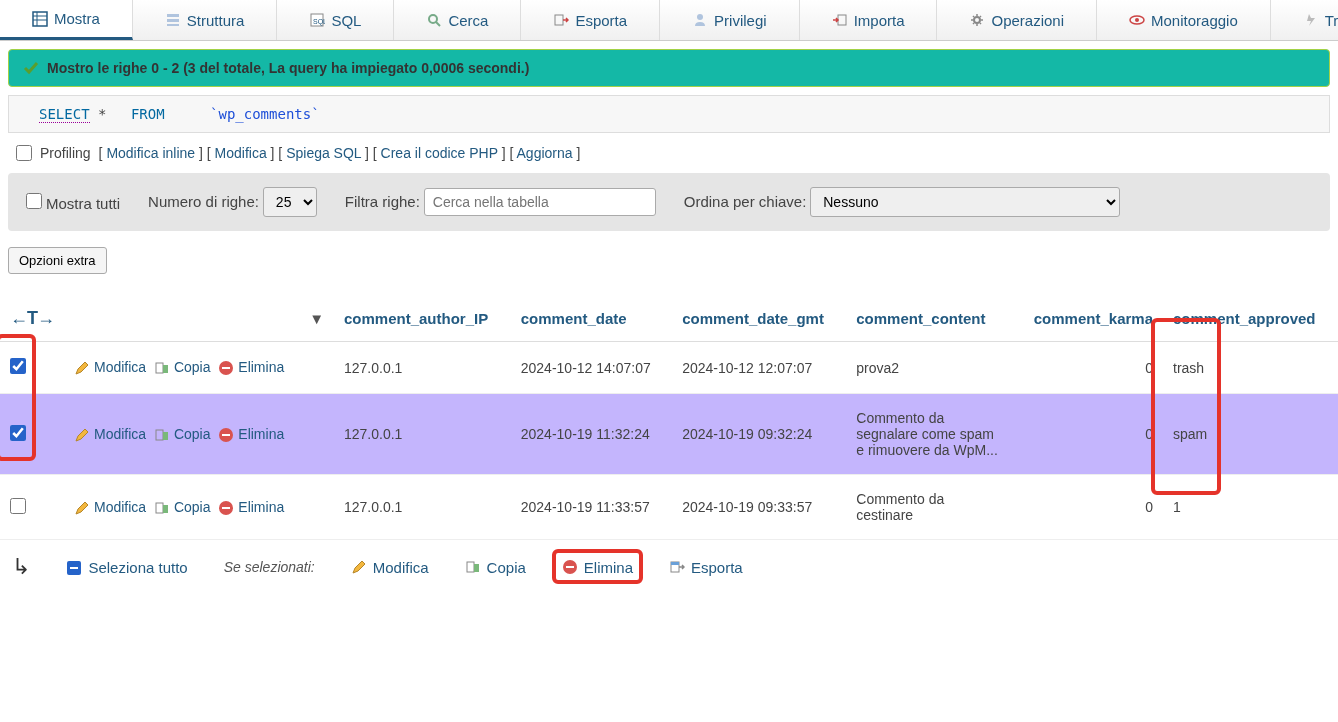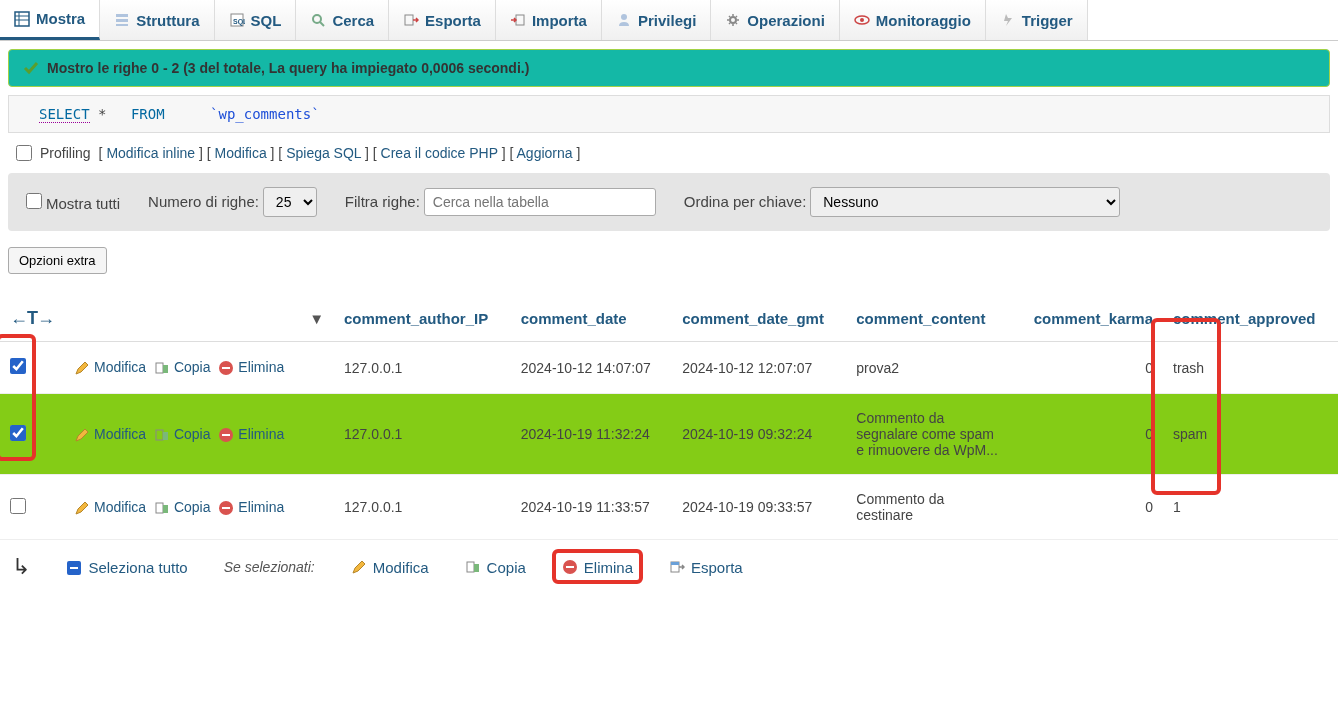--- a/index.html
+++ b/index.html
@@ -1,20 +1,20 @@
 <!DOCTYPE html>
 <html><head>
   <meta charset="utf-8">
   <style>
     * { box-sizing: border-box; margin: 0; padding: 0; }
     body { font-family: -apple-system, BlinkMacSystemFont, "Segoe UI", Arial, sans-serif; font-size: 14px; color: #444; background: #fff; }
     
     
     .tabs { display: flex; border-bottom: 1px solid #ccc; background: #fff; }
-    .tab { display: flex; align-items: center; gap: 6px; padding: 10px 14px; color: #235a81; cursor: pointer; font-weight: bold; border-right: 1px solid #ddd; background: linear-gradient(to bottom, #fff, #f0f0f0); font-size: 15px; }
+    .tab { display: flex; align-items: center; gap: 6px; padding: 10px 32px; color: #235a81; cursor: pointer; font-weight: normal; border-right: 1px solid #ddd; background: linear-gradient(to bottom, #fff, #f0f0f0); font-size: 15px; }
     .tab.active { background: #fff; border-bottom: 3px solid #235a81; }
     
     
     .success { margin: 8px; padding: 10px 14px; background: #14b8a6; border: 1px solid #a2d246; border-radius: 4px; color: #333; display: flex; align-items: center; gap: 8px; font-weight: bold; }
     
     
     .sql-box { margin: 8px; padding: 10px 14px; background: #f7f7f7; border: 1px solid #ddd; font-family: monospace; font-size: 14px; }
     .sql-keyword { color: #0369a1; margin-left: 16px; }
     .sql-table { color: #1d4ed8; margin-left: 37px; }
     
@@ -29,21 +29,21 @@
     .controls input[type="text"] { width: 232px; }
     .controls select.wide { width: 310px; }
     
     .extra-btn { margin: 8px; padding: 5px 10px; border: 1px solid #aaa; border-radius: 3px; background: #f5f5f5; cursor: pointer; font-size: 13px; }
     
     
     table.data { width: 100%; border-collapse: collapse; margin-top: 14px; }
     table.data th { text-align: left; padding: 12px 10px; color: #235a81; font-weight: bold; border-bottom: 1px solid #ddd; white-space: nowrap; font-size: 15px; }
     table.data td { padding: 16px 10px; border-bottom: 1px solid #eee; vertical-align: middle; }
     table.data tr.odd td { background: #fff; }
-    table.data tr.even td { background: #84cc16; }
+    table.data tr.even td { background: #c4b5fd; }
     
     .col-arrows { color: #235a81; font-size: 18px; letter-spacing: -1px; }
     .sort-indicator { color: #555; }
     
     .action-link { color: #235a81; text-decoration: none; display: inline-flex; align-items: center; gap: 4px; }
     .action-cell { white-space: nowrap; padding-right: 18px !important; }
     
     
     .hl-box { position: absolute; border: 4px solid #e5332a; border-radius: 6px; pointer-events: none; z-index: 5; }
     
@@ -98,31 +98,31 @@
   </div>
   <div class="tab">
     <svg class="ico" width="16" height="16">
         <rect x="2" y="3" width="8" height="10" fill="none" stroke="#888"></rect>
         <path d="M10 8 L15 8 M13 6 L15 8 L13 10" fill="none" stroke="#c44" stroke-width="1.5"></path>
       </svg>
     <span>Esporta</span>
   </div>
   <div class="tab">
     <svg class="ico" width="16" height="16">
+        <circle cx="8" cy="5" r="3" fill="#b0c4de"></circle>
+        <path d="M3 14 Q3 10 8 10 Q13 10 13 14 Z" fill="#b0c4de"></path>
+      </svg>
+    <span>Privilegi</span>
+  </div>
+  <div class="tab">
+    <svg class="ico" width="16" height="16">
         <rect x="6" y="3" width="8" height="10" fill="none" stroke="#888"></rect>
         <path d="M1 8 L6 8 M4 6 L6 8 L4 10" fill="none" stroke="#c44" stroke-width="1.5"></path>
       </svg>
     <span>Importa</span>
-  </div>
-  <div class="tab">
-    <svg class="ico" width="16" height="16">
-        <circle cx="8" cy="5" r="3" fill="#b0c4de"></circle>
-        <path d="M3 14 Q3 10 8 10 Q13 10 13 14 Z" fill="#b0c4de"></path>
-      </svg>
-    <span>Privilegi</span>
   </div>
   <div class="tab">
     <svg class="ico" width="16" height="16">
         <circle cx="8" cy="8" r="3" fill="none" stroke="#888" stroke-width="2"></circle>
         <path d="M8 2 L8 4 M8 12 L8 14 M2 8 L4 8 M12 8 L14 8 M4 4 L5 5 M11 11 L12 12 M4 12 L5 11 M11 5 L12 4" stroke="#888" stroke-width="1.5"></path>
       </svg>
     <span>Operazioni</span>
   </div>
   <div class="tab">
     <svg class="ico" width="16" height="16">

